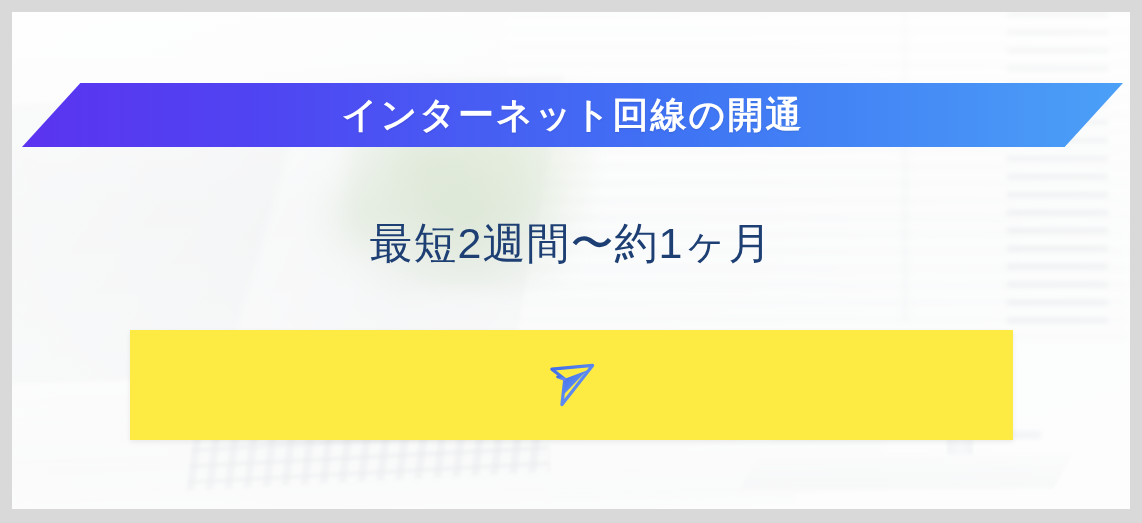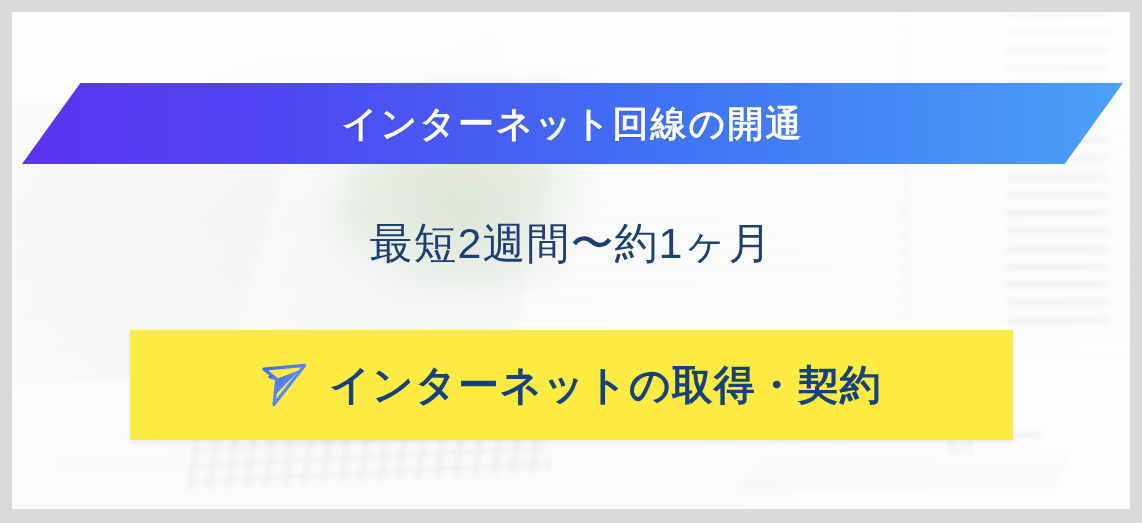--- a/index.html
+++ b/index.html
@@ -152,21 +152,21 @@
     left: 0; right: 0; top: 0; bottom: 0;
     background: radial-gradient(ellipse at 50% 45%, rgba(255,255,255,.34) 0%, rgba(255,255,255,.62) 100%);
   }
 
   
   #banner {
     position: absolute;
     left: 22px;
     top: 83px;
     width: 1101px;
-    height: 81px;
+    height: 64px;
     background: linear-gradient(to right, #5b33f0 0%, #4f45f2 22%, #3f74f4 60%, #4ba0f7 100%);
     clip-path: polygon(5.3% 0, 100% 0, 94.7% 100%, 0 100%);
     display: flex;
     align-items: center;
     justify-content: center;
   }
   #banner-title {
     color: #ffffff;
     font-size: 36px;
     font-weight: 700;
@@ -253,16 +253,15 @@
           <stop offset="100%" stop-color="#6f7ff0"></stop>
         </linearGradient>
       </defs>
 
       <path d="M45.5 2.5 L3.0 6.5 L16.5 17.0 L13.5 43.5 L45.5 2.5 Z" fill="none" stroke="url(#planeGrad)" stroke-width="3.4" stroke-linejoin="round" stroke-linecap="round"></path>
 
       <path d="M40.0 7.5 L17.2 16.2 L15.4 33.0 Z" fill="url(#planeGrad)"></path>
 
       <path d="M9.0 14.5 L16.0 17.2" fill="none" stroke="url(#planeGrad)" stroke-width="3" stroke-linecap="round"></path>
     </svg>
-    <span id="cta-label">インターネットの取得・契約</span>
   </div>
 
 </div>
 
 </body></html>

